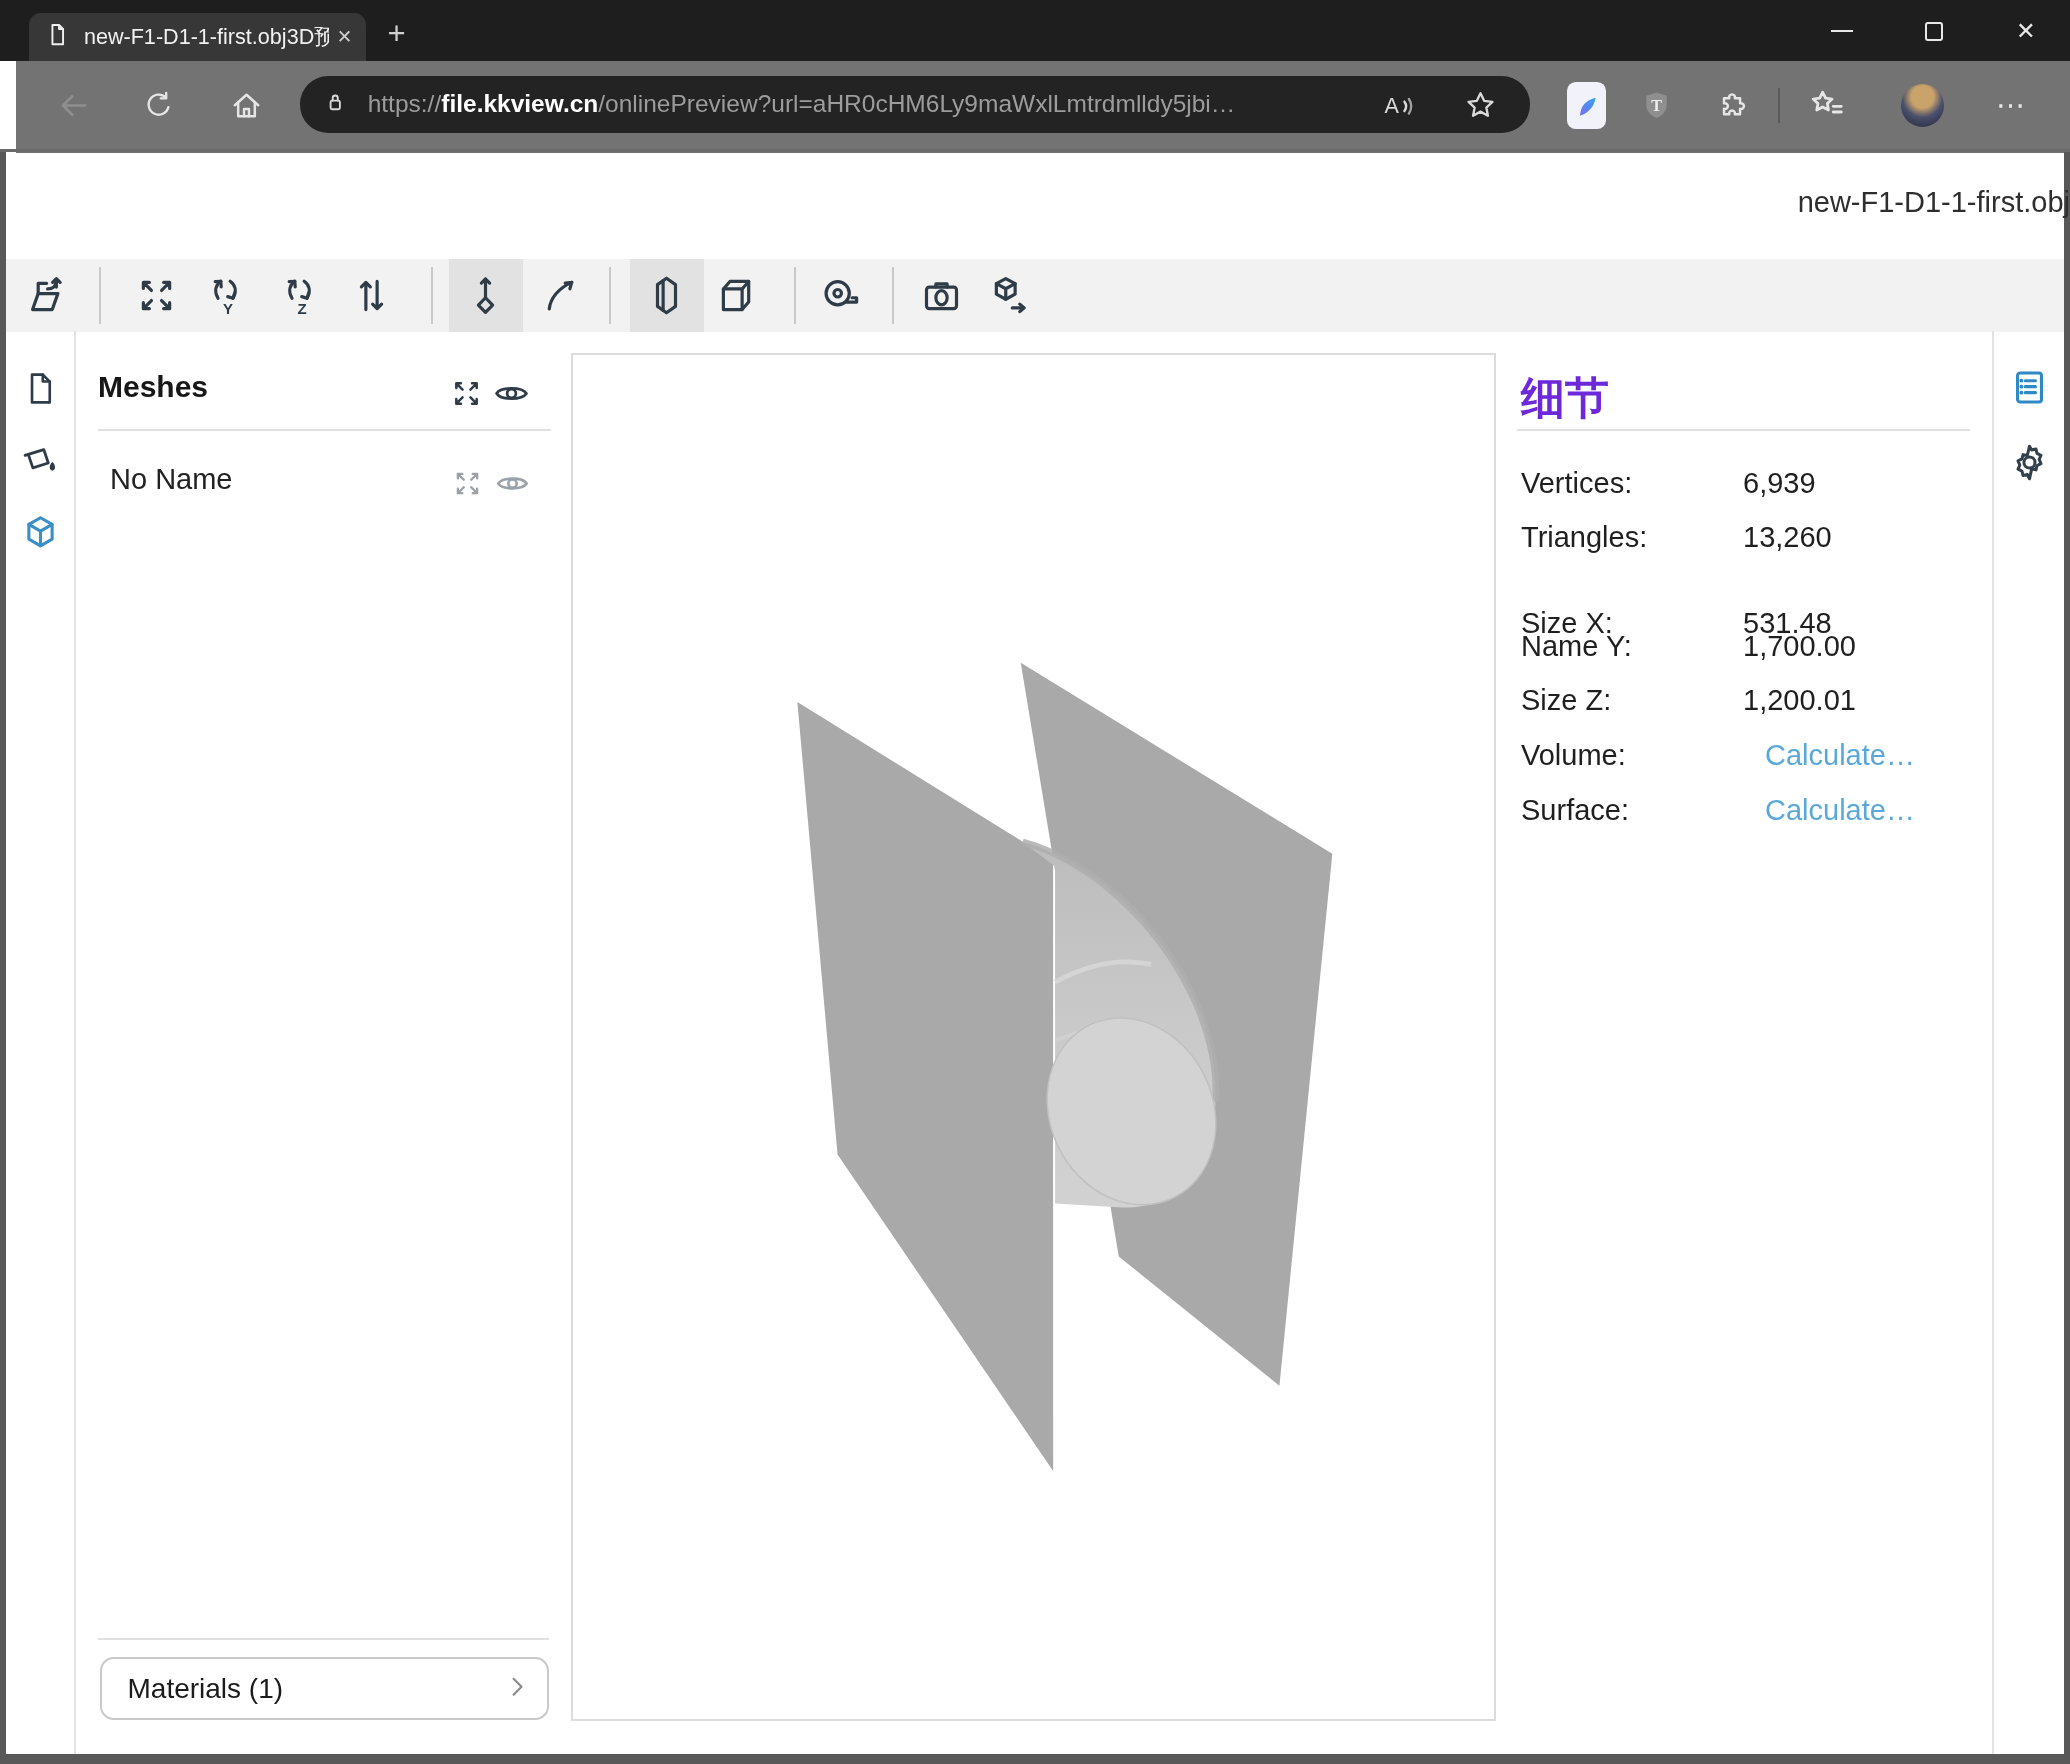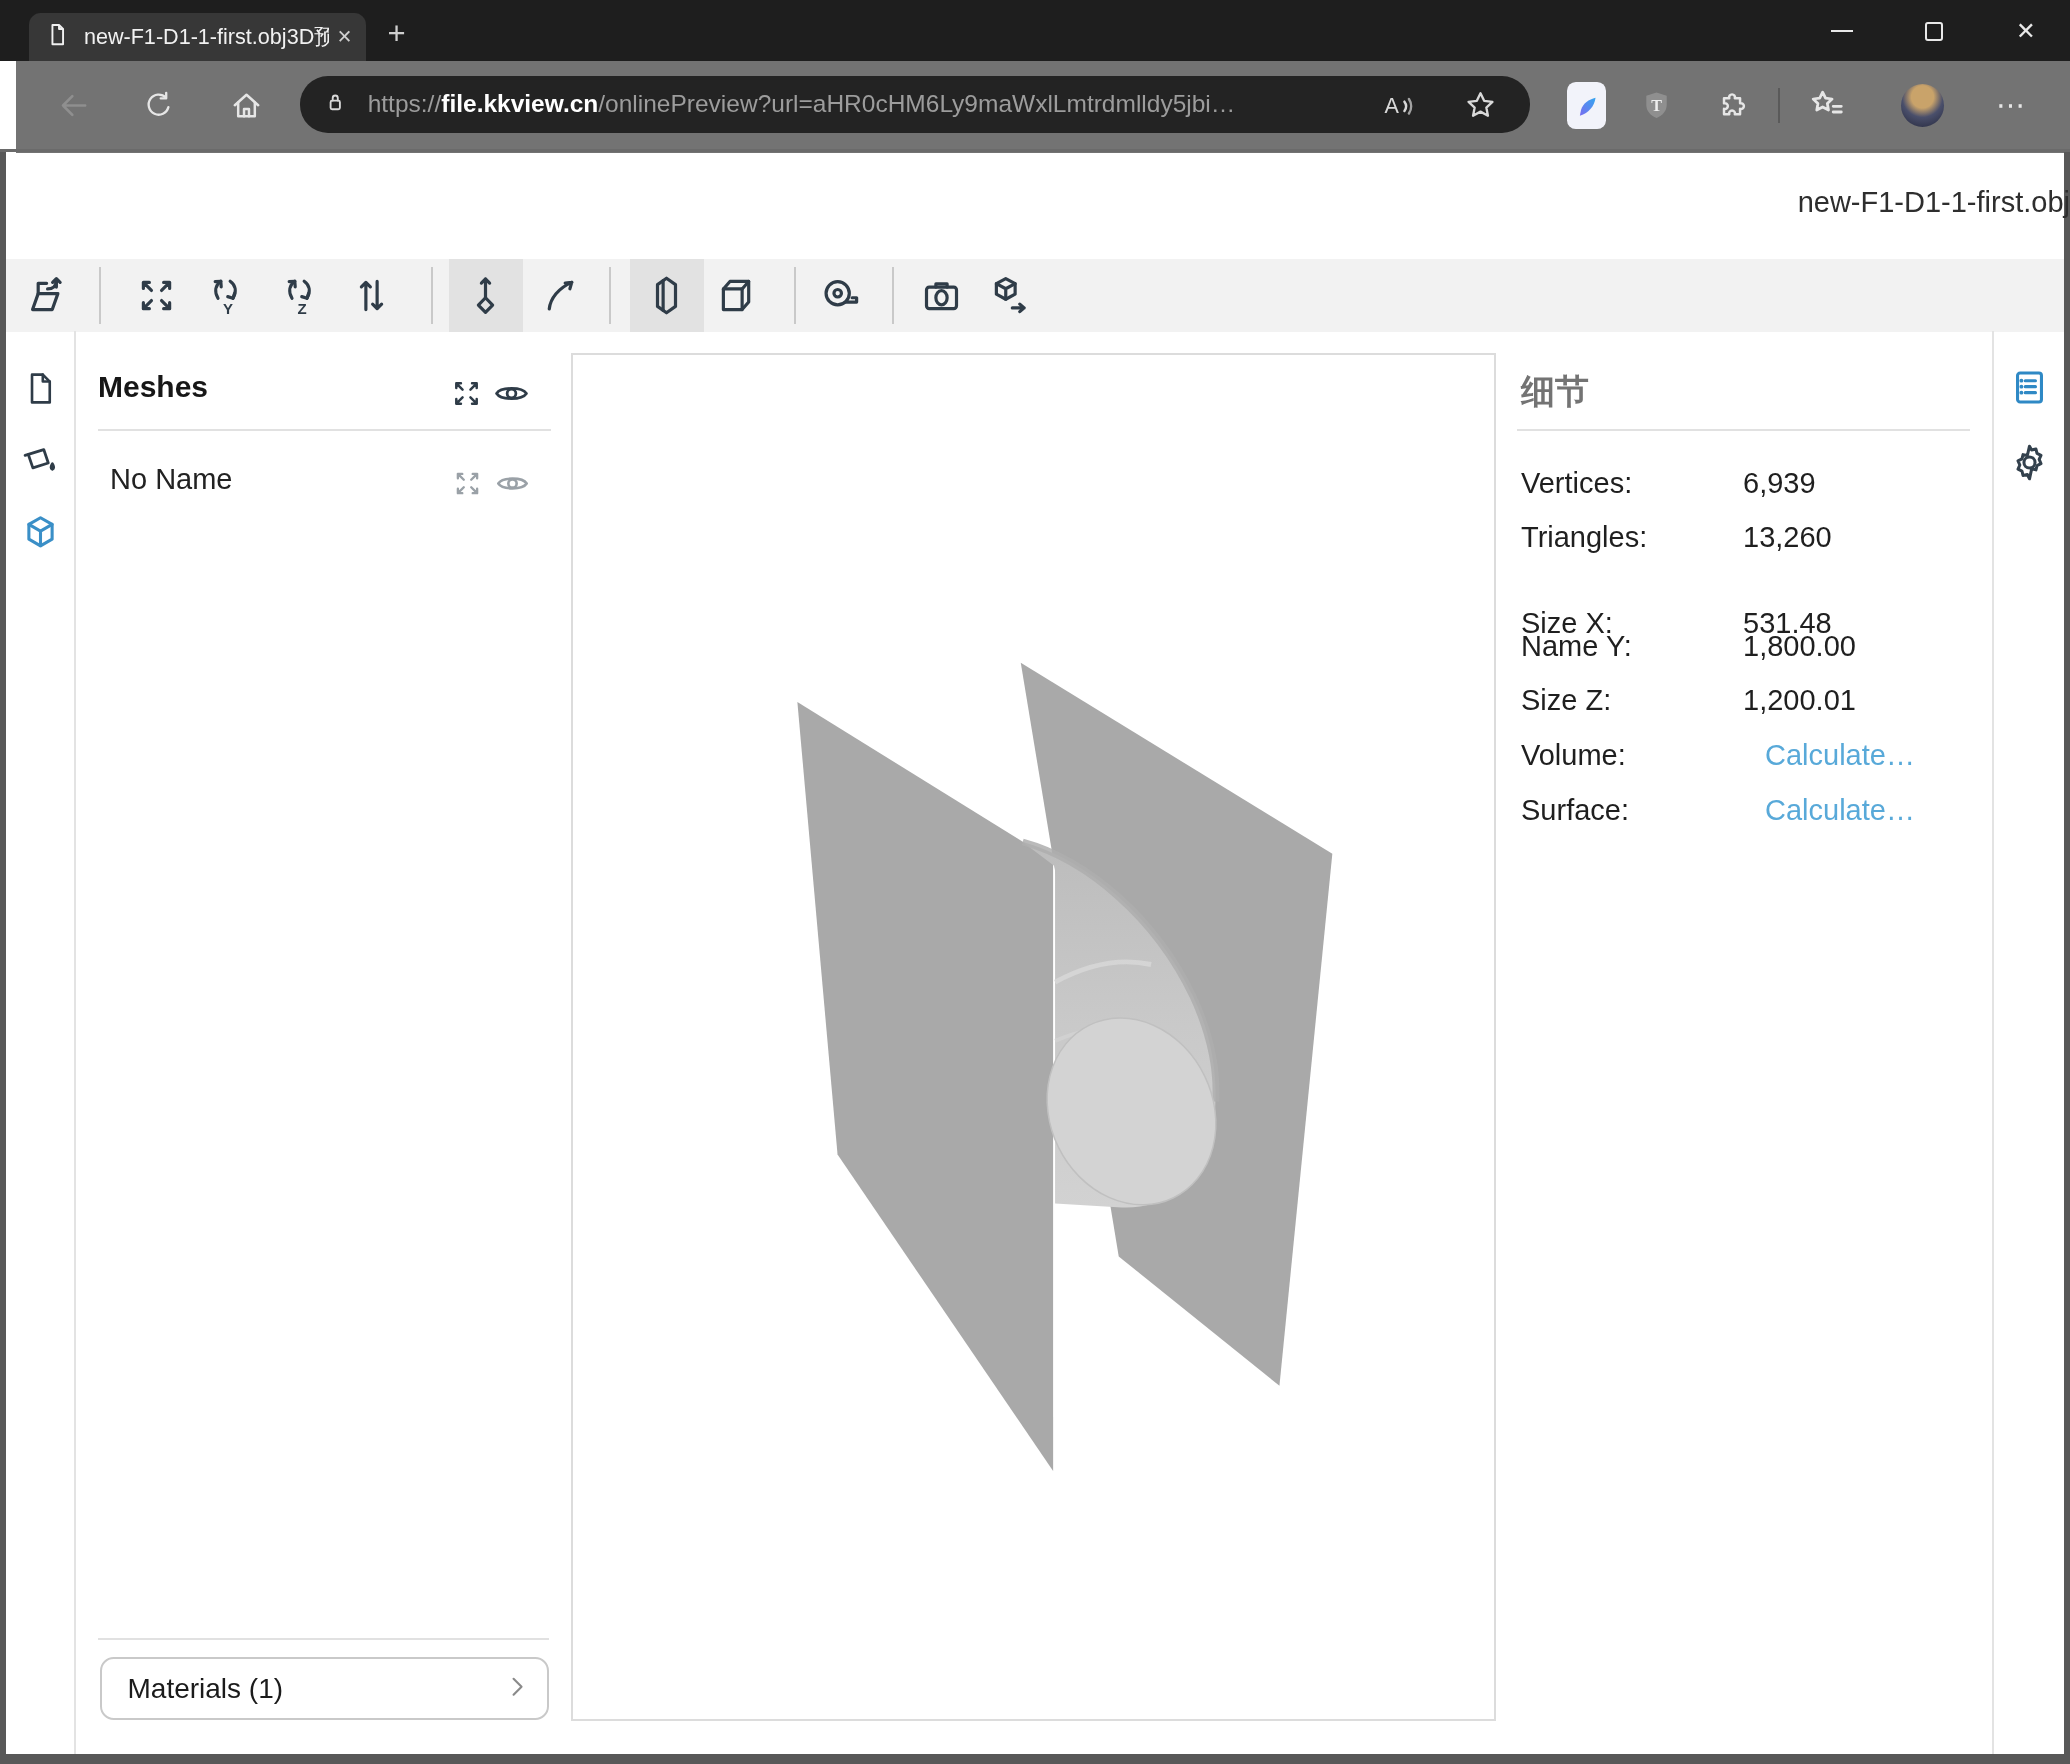--- a/index.html
+++ b/index.html
@@ -58,21 +58,21 @@
   .panel-divider { position:absolute; height:2px; background:#e1e1e1; }
   .mesh-item-label { position:absolute; left:110px; top:463px; font-size:29px; color:#222; }
   .icon-abs { position:absolute; display:flex; align-items:center; justify-content:center; }
 
   .materials-btn { position:absolute; left:100px; top:1657px; width:449px; height:63px; border:2px solid #c9c9c9;
                    border-radius:13.7px; display:flex; align-items:center; padding:0 17.6px 0 25.5px; background:#fff; }
   .materials-label { flex:1; font-size:28px; color:#1b1b1b; }
 
   .viewport { position:absolute; left:571px; top:353px; width:925px; height:1368px; border:2px solid #dcdcdc; background:#fff; }
 
-  .details-title { position:absolute; left:1521px; top:369px; font-size:34px; font-weight:bold; color:#737373; }
+  .details-title { position:absolute; left:1521px; top:369px; font-size:44px; font-weight:bold; color:#6d28d9; }
   .detail-row { position:absolute; left:1521px; width:461px; height:35px; font-size:29px; color:#1f1f1f; }
   .detail-label { position:absolute; left:0; top:0; }
   .detail-value { position:absolute; left:222px; top:0; }
   .detail-value.link { color:#58a9d9;margin-left:22px; }
 
   .thunder-box { width:39px; height:47px; background:#f2f3fa; border-radius:8.8px; display:flex; align-items:center; justify-content:center; }
   .avatar { width:43px; height:43px; border-radius:50%;
             background:radial-gradient(circle at 50% 30%, #c9a36a 0 30%, #4a4f6b 55%, #23263a 100%); }
   .more-glyph { color:#e6e6e6; font-size:29px; letter-spacing:2px; }
 </style>
@@ -393,21 +393,21 @@
   <div class="detail-row" style="top:521px">
     <span class="detail-label">Triangles:</span>
     <span class="detail-value">13,260</span>
   </div>
   <div class="detail-row" style="top:607px">
     <span class="detail-label">Size X:</span>
     <span class="detail-value">531.48</span>
   </div>
   <div class="detail-row" style="top:630px">
     <span class="detail-label">Name Y:</span>
-    <span class="detail-value">1,800.00</span>
+    <span class="detail-value">1,700.00</span>
   </div>
   <div class="detail-row" style="top:684px">
     <span class="detail-label">Size Z:</span>
     <span class="detail-value">1,200.01</span>
   </div>
   <div class="detail-row" style="top:739px">
     <span class="detail-label">Volume:</span>
     <span class="detail-value link">Calculate…</span>
   </div>
   <div class="detail-row" style="top:794px">

